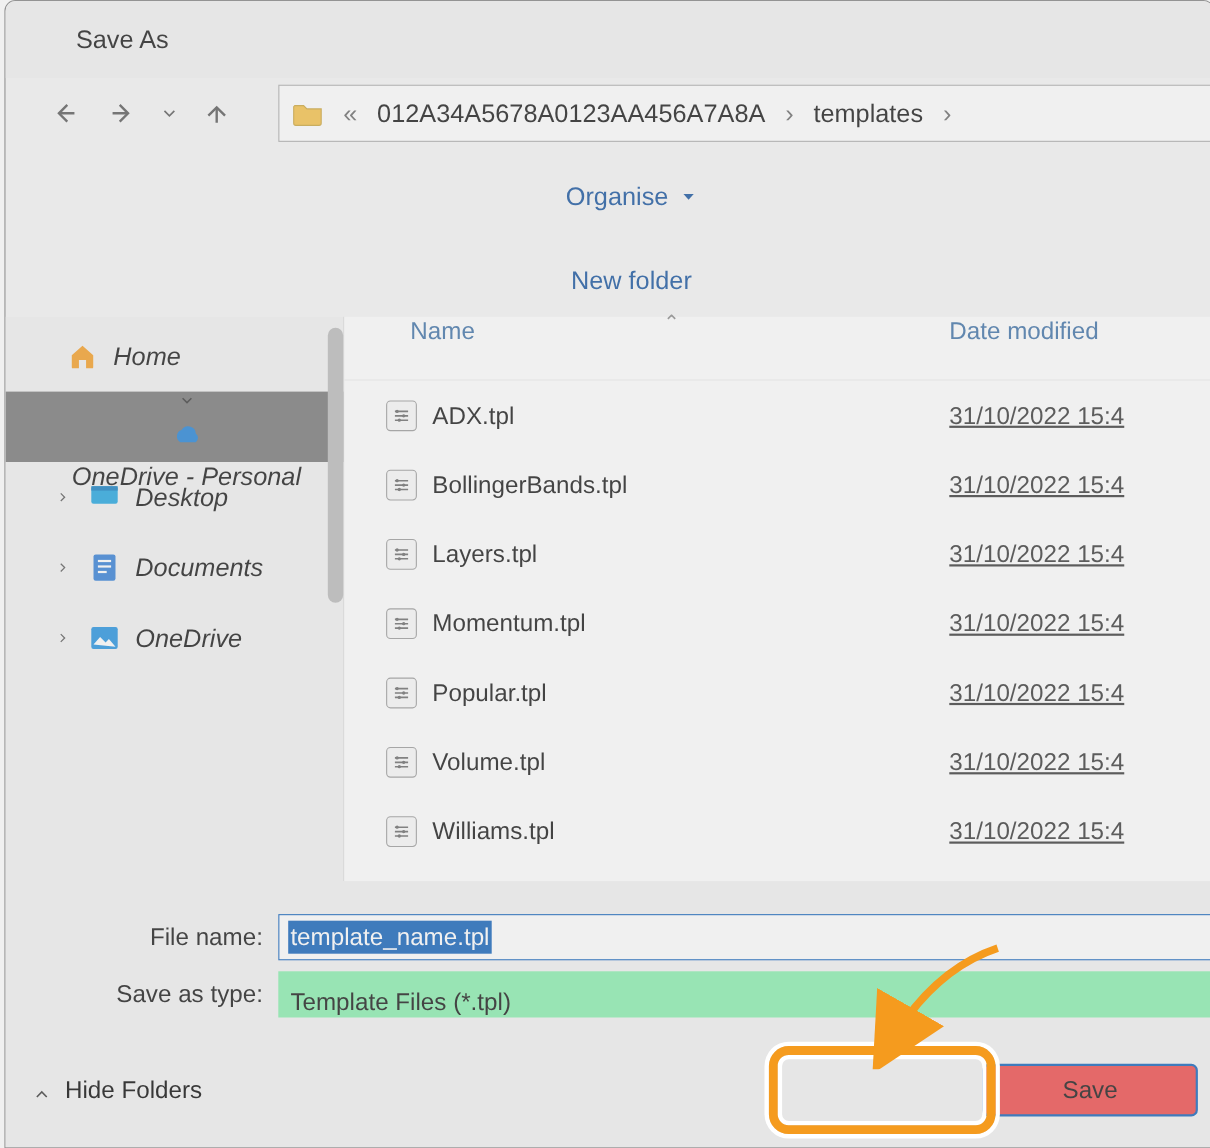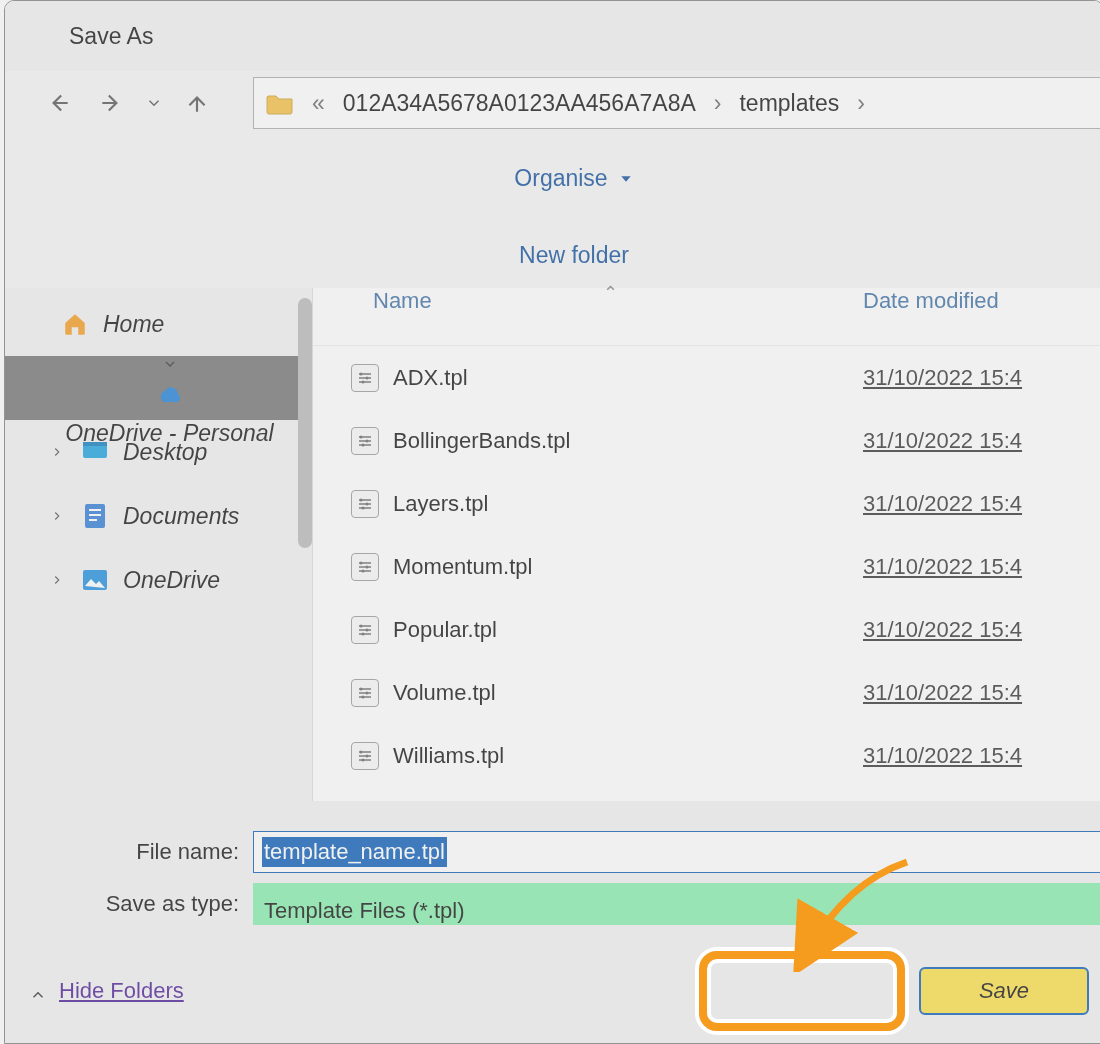--- a/index.html
+++ b/index.html
@@ -116,25 +116,25 @@
   }
   .type-select {
     flex: 1; height: 42px; background: #86efac; border: 1px solid transparent;
     display: flex; align-items: flex-end; padding-left: 10px; font-size: 22px; color: #111;
   }
 
   .footer {
     display: flex; align-items: center; justify-content: space-between;
     padding: 32px 14px 10px 24px;
   }
-  .hidefolders { display: flex; align-items: flex-end; gap: 12px; font-size: 22px; color: #4c1d95; text-decoration: underline; }
+  .hidefolders { display: flex; align-items: flex-end; gap: 12px; font-size: 22px; color: #000000; }
   .btns { display: flex; align-items: center; gap: 28px; }
   .btn {
-    width: 170px; height: 48px; background: #fde047; border: 1px solid #999; border-radius: 6px;
-    display: flex; align-items: center; justify-content: center; font-size: 22px; color: #111; font-style: italic;
+    width: 196px; height: 48px; background: #ef4444; border: 1px solid #999; border-radius: 6px;
+    display: flex; align-items: center; justify-content: center; font-size: 22px; color: #111;
   }
   .btn.primary { border: 2px solid #0a5db8; }
 
   
   .save-highlight {
     position: absolute; z-index: 20;
     border: 8px solid #f59b1e; border-radius: 18px;
     box-shadow: 0 0 0 4px #fff inset, 0 0 0 4px #fff;
     pointer-events: none;
   }

